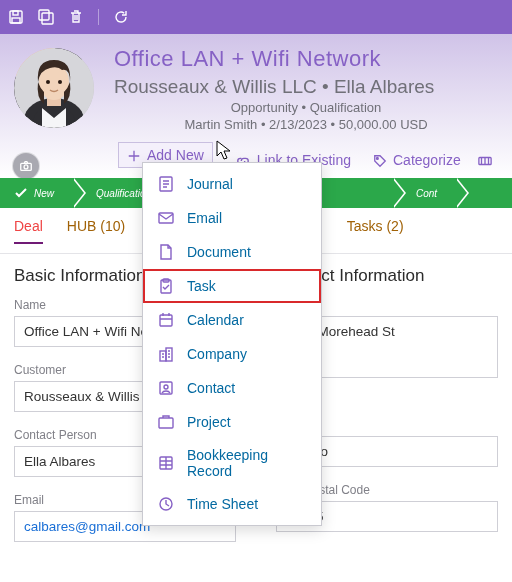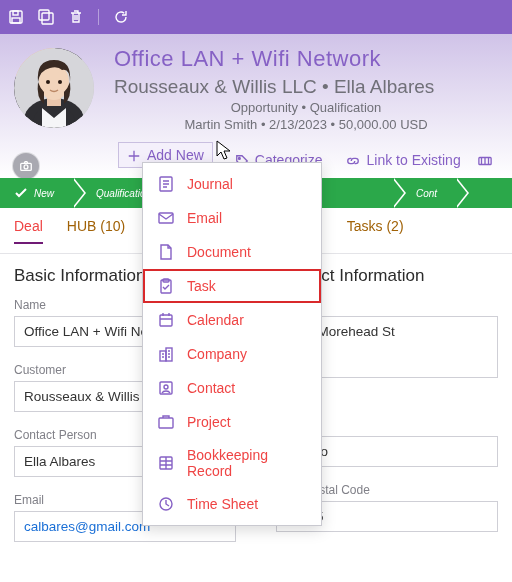--- a/index.html
+++ b/index.html
@@ -79,21 +79,21 @@
     width: 100%; background: #fff; white-space: nowrap; overflow: hidden;
   }
   .field .link { color: #1a6fd6; }
 
   
   .dropdown {
     position: absolute; left: 142px; top: 162px; width: 180px;
     background: #fff; border: 1px solid #c9c9d0; box-shadow: 0 4px 14px rgba(0,0,0,.15);
     z-index: 50; padding: 4px 0;
   }
-  .menu-item { display: flex; align-items: center; gap: 12px; padding: 8px 14px; font-size: 14px; color: #ef4444; cursor: pointer; }
+  .menu-item { display: flex; align-items: center; gap: 12px; padding: 8px 14px; font-size: 14px; color: #0369a1; cursor: pointer; }
   .menu-item svg { stroke: #8661c5; fill: none; stroke-width: 1.4; width: 18px; height: 18px; flex: 0 0 18px; }
   .menu-item.highlight { outline: 2px solid #d9292b; outline-offset: -2px; }
 
   
   .cursor { position: absolute; left: 216px; top: 140px; z-index: 60; width: 18px; height: 22px; }
   .cursor svg { width: 18px; height: 22px; }
 
 </style>
 </head>
 <body>
@@ -168,31 +168,31 @@
     <div class="meta">Martin Smith • 2/13/2023 • 50,000.00 USD</div>
 
     <div class="actions">
       <div class="action addnew open">
         <svg viewBox="0 0 16 16" width="14" height="14">
             <path d="M8 2v12M2 8h12"></path>
           </svg>
         <span>Add New</span>
       </div>
       <div class="action">
+        <svg viewBox="0 0 16 16" width="16" height="14">
+            <path d="M6 8a3 3 0 0 1 3-3h2a3 3 0 1 1 0 6h-1M10 8a3 3 0 0 1-3 3H5a3 3 0 1 1 0-6h1"></path>
+          </svg>
+        <span>Link to Existing</span>
+      </div>
+      <div class="action">
         <svg viewBox="0 0 16 16" width="14" height="14">
             <path d="M2 2h6l6 6-6 6-6-6z"></path>
             <circle cx="5" cy="5" r="1"></circle>
           </svg>
         <span>Categorize</span>
-      </div>
-      <div class="action">
-        <svg viewBox="0 0 16 16" width="16" height="14">
-            <path d="M6 8a3 3 0 0 1 3-3h2a3 3 0 1 1 0 6h-1M10 8a3 3 0 0 1-3 3H5a3 3 0 1 1 0-6h1"></path>
-          </svg>
-        <span>Link to Existing</span>
       </div>
       <div class="action" style="margin-left:-6px">
         <svg viewBox="0 0 16 16" width="16" height="14">
             <rect x="1" y="4" width="14" height="8" rx="1"></rect>
             <path d="M4 4v8M8 4v8M12 4v8"></path>
           </svg>
       </div>
     </div>
   </div>
 </div>

